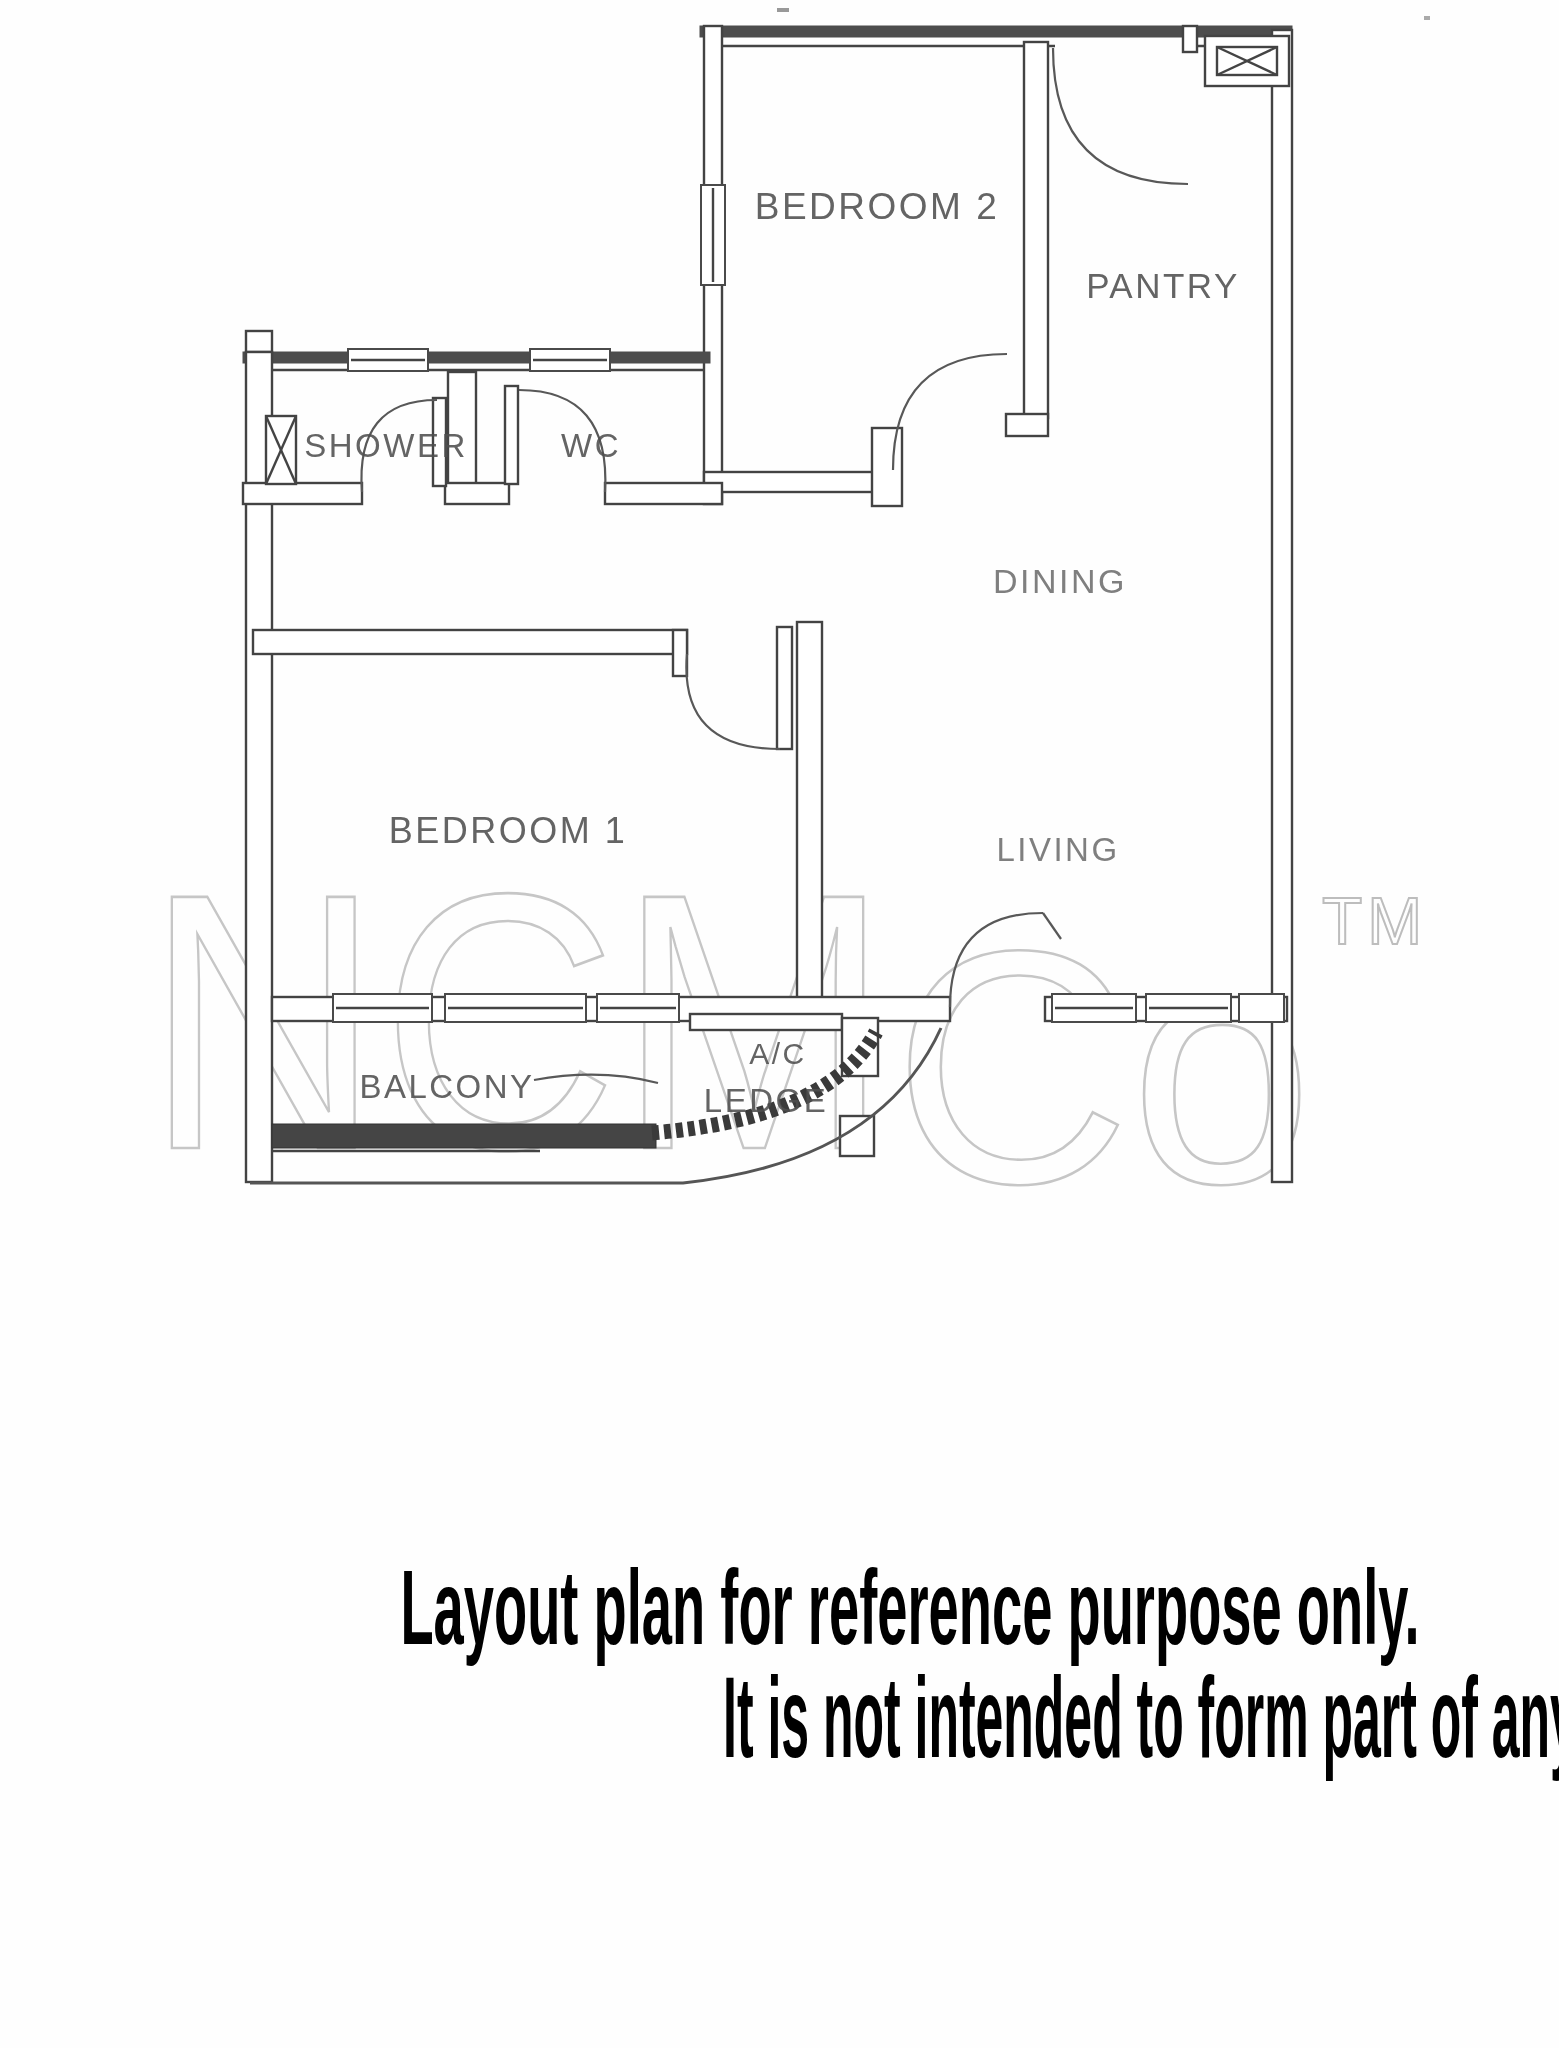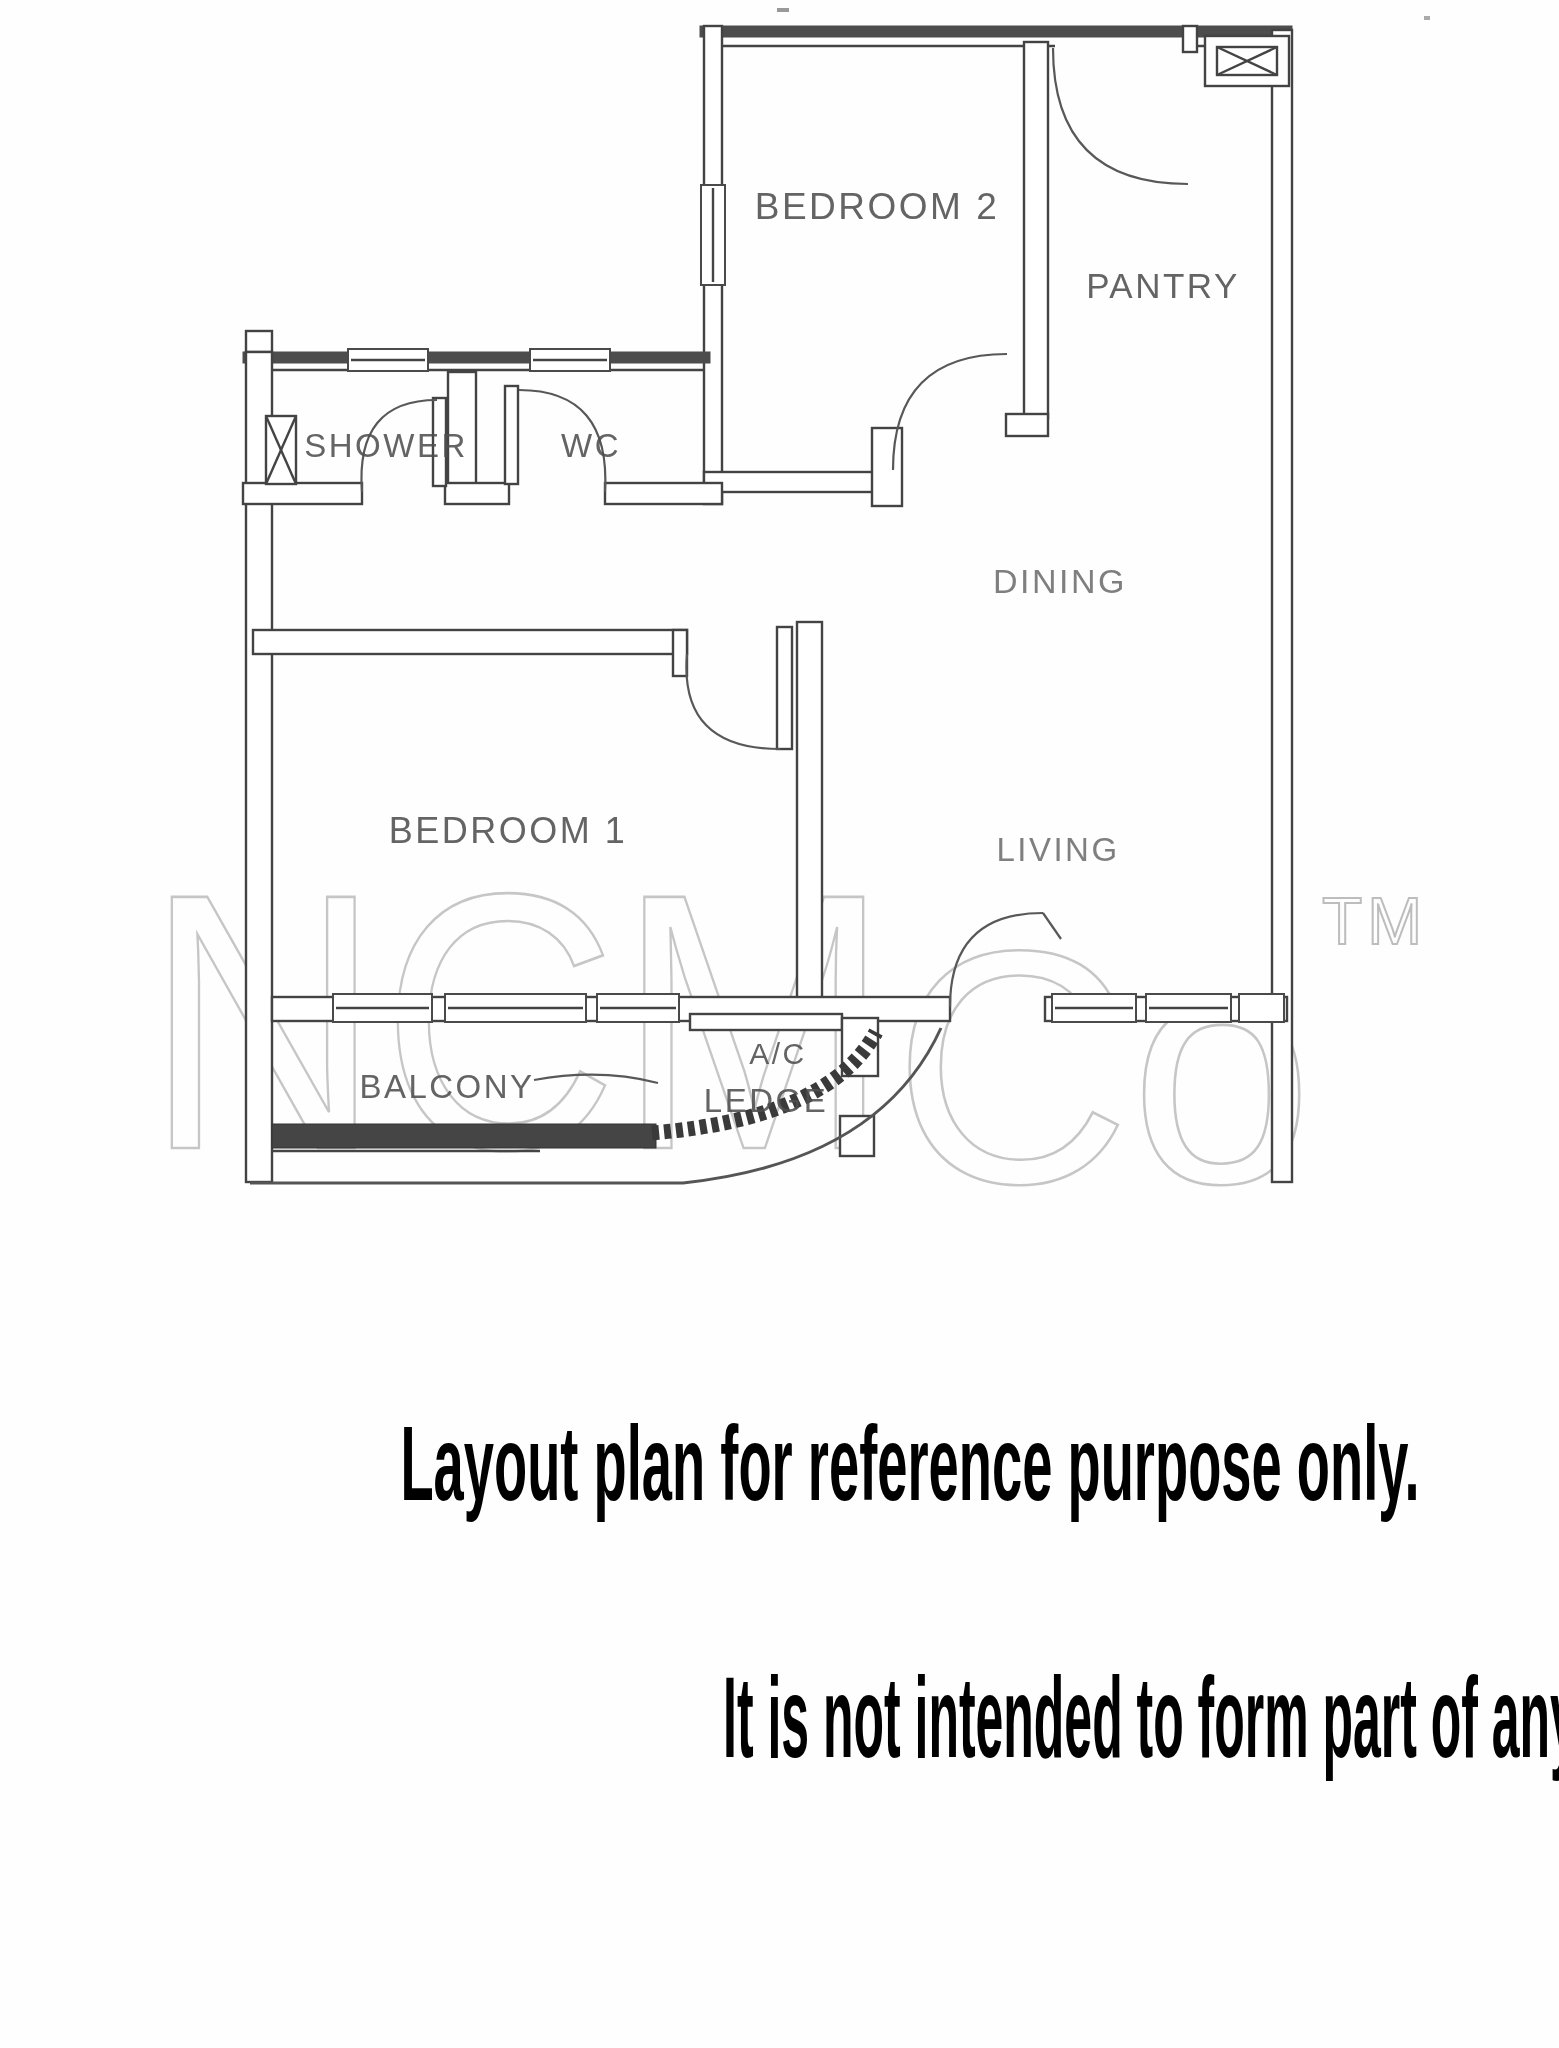--- a/index.html
+++ b/index.html
@@ -13,21 +13,21 @@
   .arc{fill:none;stroke:#585858;stroke-width:2.2;}
   .lbl{fill:#4f4f4f;letter-spacing:2.5px;opacity:.88;font-family:"Liberation Sans",sans-serif;}
   .lbl2{fill:#6a6a6a;letter-spacing:2.5px;opacity:.85;font-family:"Liberation Sans",sans-serif;}
   .wm{fill:none;stroke:#c6c6c6;stroke-width:2.6;font-family:"Liberation Sans",sans-serif;}
   .wmtm{fill:none;stroke:#bdbdbd;stroke-width:2;font-family:"Liberation Sans",sans-serif;letter-spacing:5px;}
   .hatch{fill:none;stroke:#3a3a3a;stroke-width:15;stroke-dasharray:7 5;}
   .darkband{fill:#454545;stroke:#333;stroke-width:1;}
   .outer{fill:none;stroke:#555;stroke-width:3;}
   .caption{position:absolute;left:0;width:100%;text-align:center;color:#000;}
   .caption .inner{display:inline-block;font-weight:bold;white-space:nowrap;color:#000;}
-  #cap1{top:1404px;}
+  #cap1{top:1548px;}
   #cap1 .inner{font-size:97px;transform:scale(0.56,1.08);transform-origin:center top;}
   #cap2{top:1652px;}
   #cap2 .inner{font-size:103px;transform:scale(0.485,1.12);transform-origin:center top;}
 </style>
 </head>
 <body>
 
 <div class="page">
 
 <svg width="1559" height="2048" viewBox="0 0 1559 2048">

